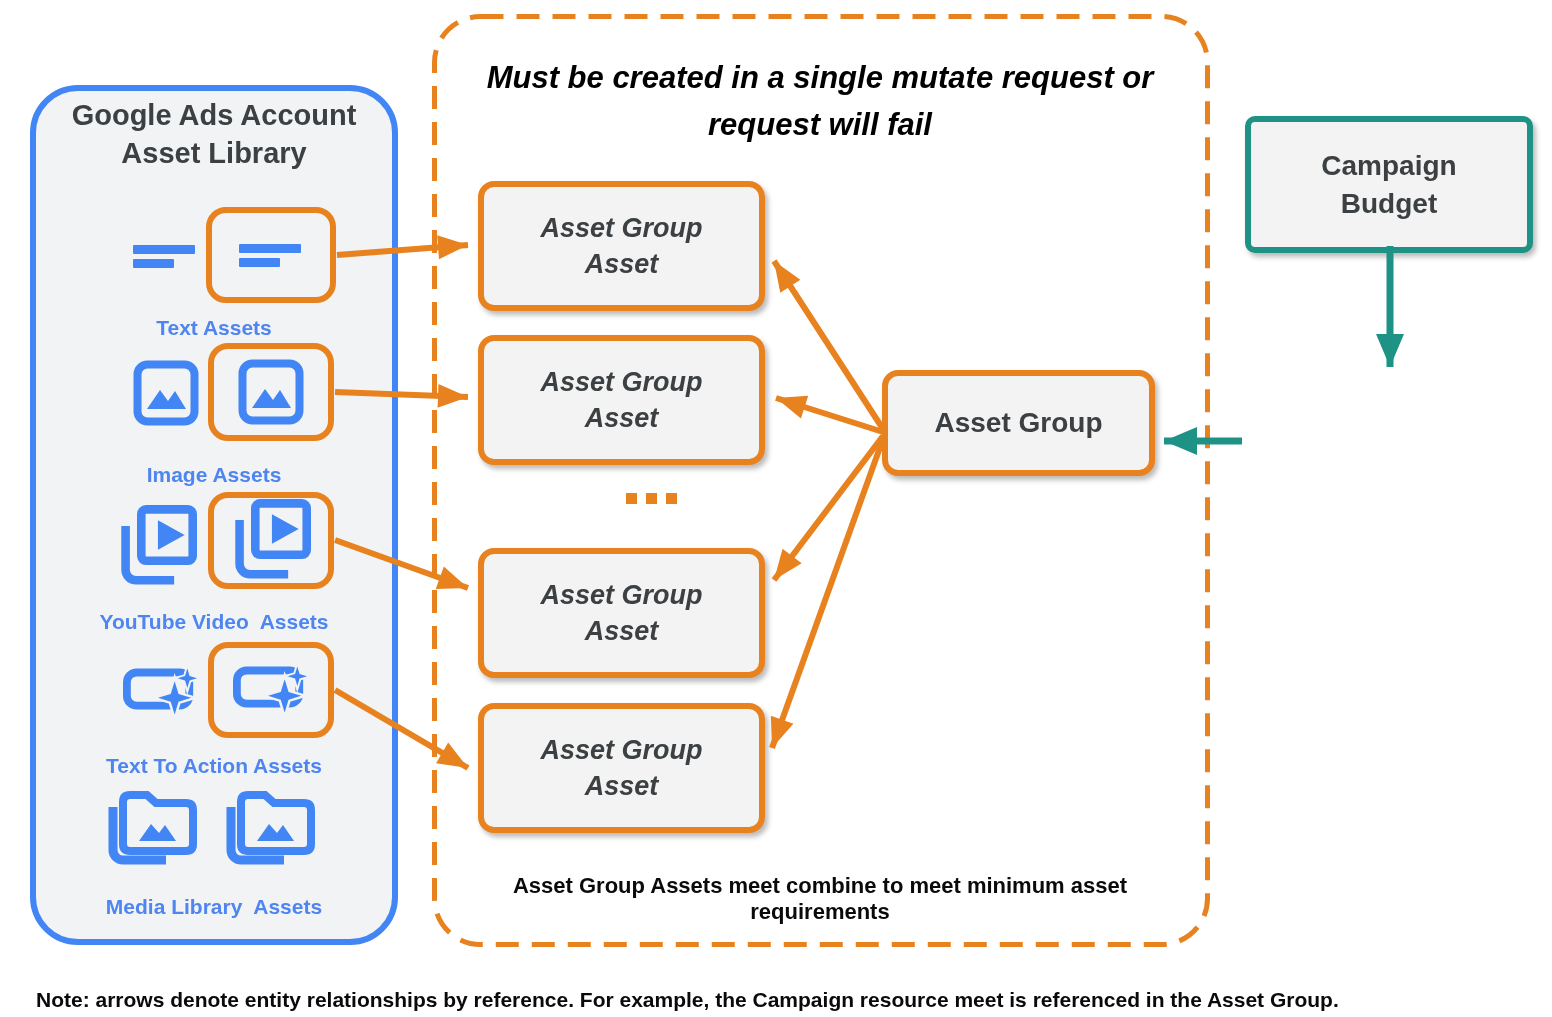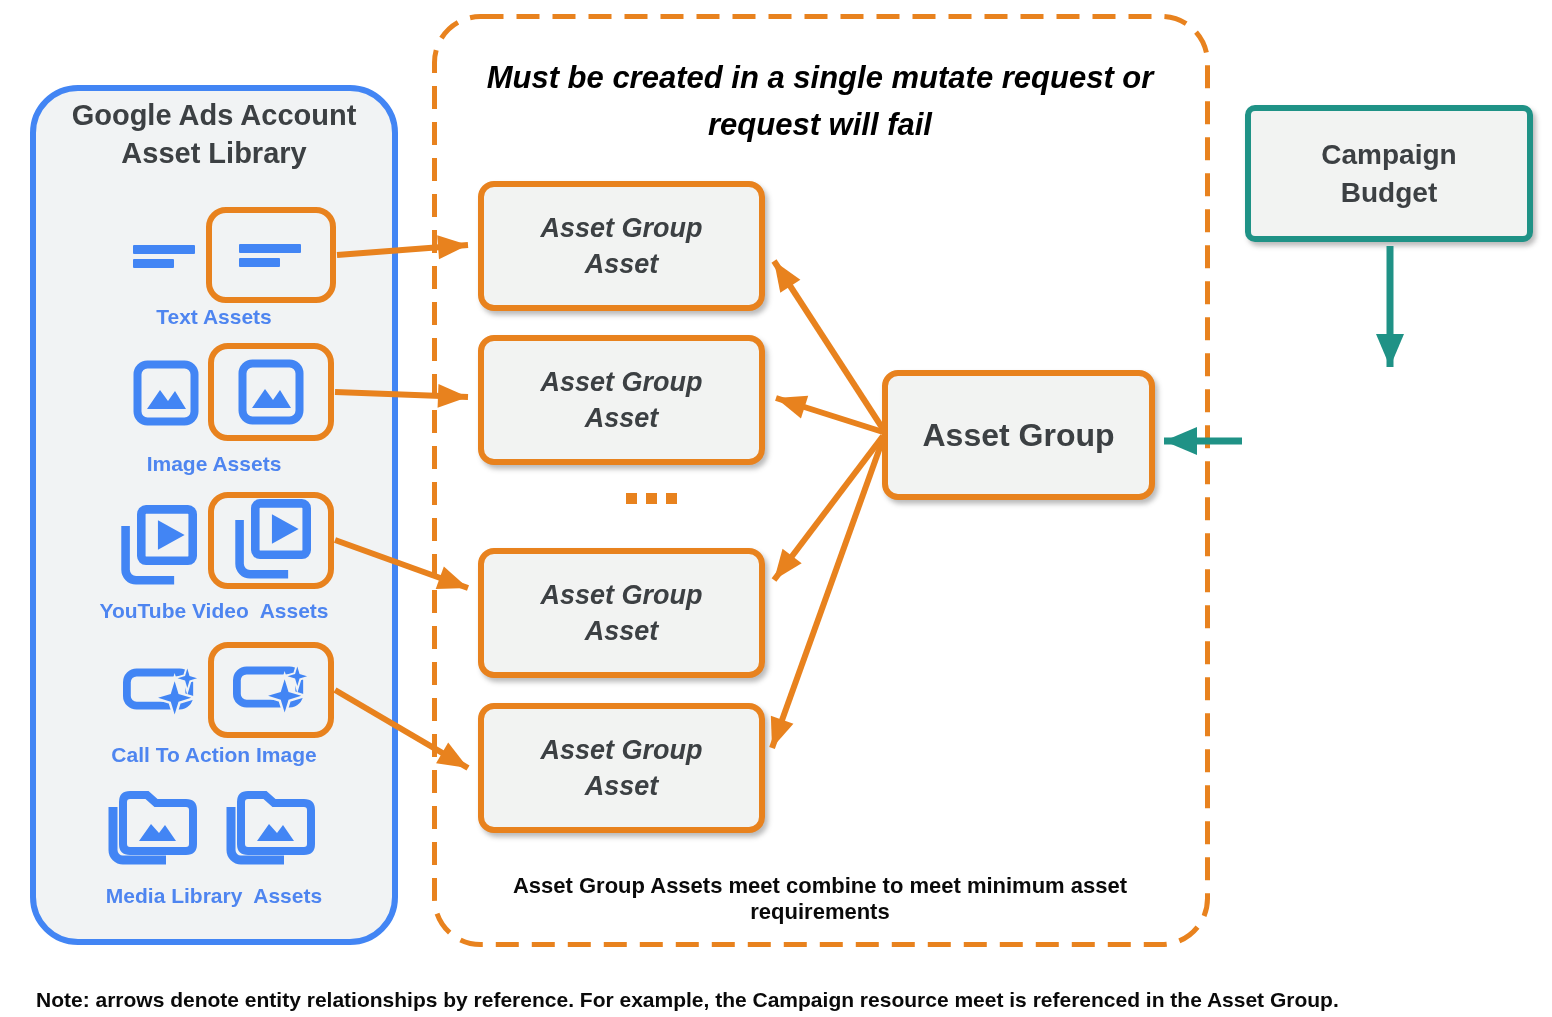--- a/index.html
+++ b/index.html
@@ -13,21 +13,21 @@
     position:absolute;left:30px;top:85px;width:368px;height:860px;
     box-sizing:border-box;border:6px solid #4285F4;border-radius:48px;
     background:#F1F3F4;
   }
   .library-title{
     position:absolute;left:30px;top:96px;width:368px;
     font-size:29px;font-weight:bold;color:#3C4043;text-align:center;line-height:1.32;
   }
   .lib-label{
     position:absolute;left:30px;width:368px;text-align:center;
-    font-size:21px;font-weight:bold;color:#4E85F0;white-space:pre;
+    font-size:21px;font-weight:bold;color:#4E85F0;white-space:pre;margin-top:11px;
   }
   .icon-abs{position:absolute;}
   .highlight-box{
     position:absolute;box-sizing:border-box;border:6px solid #E8821E;border-radius:20px;
     display:flex;align-items:center;justify-content:center;
   }
   
   .mutate-title{
     position:absolute;left:455px;top:55px;width:730px;text-align:center;
     font-size:31px;font-weight:bold;font-style:italic;color:#000000;line-height:1.5;
@@ -37,24 +37,24 @@
     font-size:22px;font-weight:bold;color:#0A0A0A;
   }
   
   .ebox{
     position:absolute;box-sizing:border-box;background:#F2F3F2;
     display:flex;align-items:center;justify-content:center;text-align:center;
     color:#3C4043;font-weight:bold;
     box-shadow:3px 4px 5px rgba(60,60,60,.35);
   }
   .ebox.orange{border:6px solid #E8821E;border-radius:16px;}
-  .ebox.teal{border:6px solid #1F9286;border-radius:10px;}
+  .ebox.teal{border:6px solid #1F9286;border-radius:10px;margin-top:11px;}
   .aga{left:478px;width:287px;height:130px;font-size:27px;line-height:1.35;}
   .aga span{width:210px;display:inline-block;font-style:italic;}
-  .asset-group{left:882px;top:370px;width:273px;height:130px;font-size:32px;}
+  .asset-group{left:882px;top:370px;width:273px;height:106px;font-size:28px;}
   .teal-box{left:1245px;width:288px;height:137px;font-size:28px;line-height:1.35;}
   .teal-box span{width:220px;display:inline-block;}
   
   .ellipsis{position:absolute;left:626px;top:493px;display:flex;gap:9px;}
   .ellipsis i{width:11px;height:11px;background:#E8821E;display:block;}
   
   .note{
     position:absolute;left:36px;top:988px;width:1480px;
     font-size:21px;font-weight:bold;color:#0A0A0A;
   }
@@ -114,21 +114,21 @@
     <path d="M53,15 L57,28 L70,32 L57,36 L53,49 L49,36 L36,32 L49,28 Z" fill="#4285F4" stroke="#F1F3F4" stroke-width="5" paint-order="stroke"></path>
     <path d="M66,2 L68.3,9.7 L76,12 L68.3,14.3 L66,22 L63.7,14.3 L56,12 L63.7,9.7 Z" fill="#4285F4" stroke="#F1F3F4" stroke-width="4" paint-order="stroke"></path>
   </svg>
   <div class="highlight-box" style="left:208px;top:642px;width:126px;height:96px">
     <svg width="76" height="52" viewBox="0 0 78 52">
       <rect x="4" y="6" width="64" height="34" rx="10" fill="none" stroke="#4285F4" stroke-width="8"></rect>
       <path d="M53,15 L57,28 L70,32 L57,36 L53,49 L49,36 L36,32 L49,28 Z" fill="#4285F4" stroke="#F1F3F4" stroke-width="5" paint-order="stroke"></path>
       <path d="M66,2 L68.3,9.7 L76,12 L68.3,14.3 L66,22 L63.7,14.3 L56,12 L63.7,9.7 Z" fill="#4285F4" stroke="#F1F3F4" stroke-width="4" paint-order="stroke"></path>
     </svg>
   </div>
-  <div class="lib-label" style="top:743px">Call To Action Image</div>
+  <div class="lib-label" style="top:743px">Text To Action Assets</div>
 
   <svg class="icon-abs" style="left:104px;top:784px" width="96" height="86" viewBox="0 0 96 86">
     <path d="M9,23 V66 a10,10 0 0 0 10,10 H62" fill="none" stroke="#4285F4" stroke-width="9"></path>
     <path d="M26,11 h17 l9,8 h30 q7,0 7,7 v34 q0,7 -7,7 h-56 q-7,0 -7,-7 v-42 q0,-7 7,-7 z" fill="none" stroke="#4285F4" stroke-width="8"></path>
     <path d="M35,57 L47,40 L55,49 L61,41 L72,57 Z" fill="#4285F4"></path>
   </svg>
   <svg class="icon-abs" style="left:222px;top:784px" width="96" height="86" viewBox="0 0 96 86">
     <path d="M9,23 V66 a10,10 0 0 0 10,10 H62" fill="none" stroke="#4285F4" stroke-width="9"></path>
     <path d="M26,11 h17 l9,8 h30 q7,0 7,7 v34 q0,7 -7,7 h-56 q-7,0 -7,-7 v-42 q0,-7 7,-7 z" fill="none" stroke="#4285F4" stroke-width="8"></path>
     <path d="M35,57 L47,40 L55,49 L61,41 L72,57 Z" fill="#4285F4"></path>

